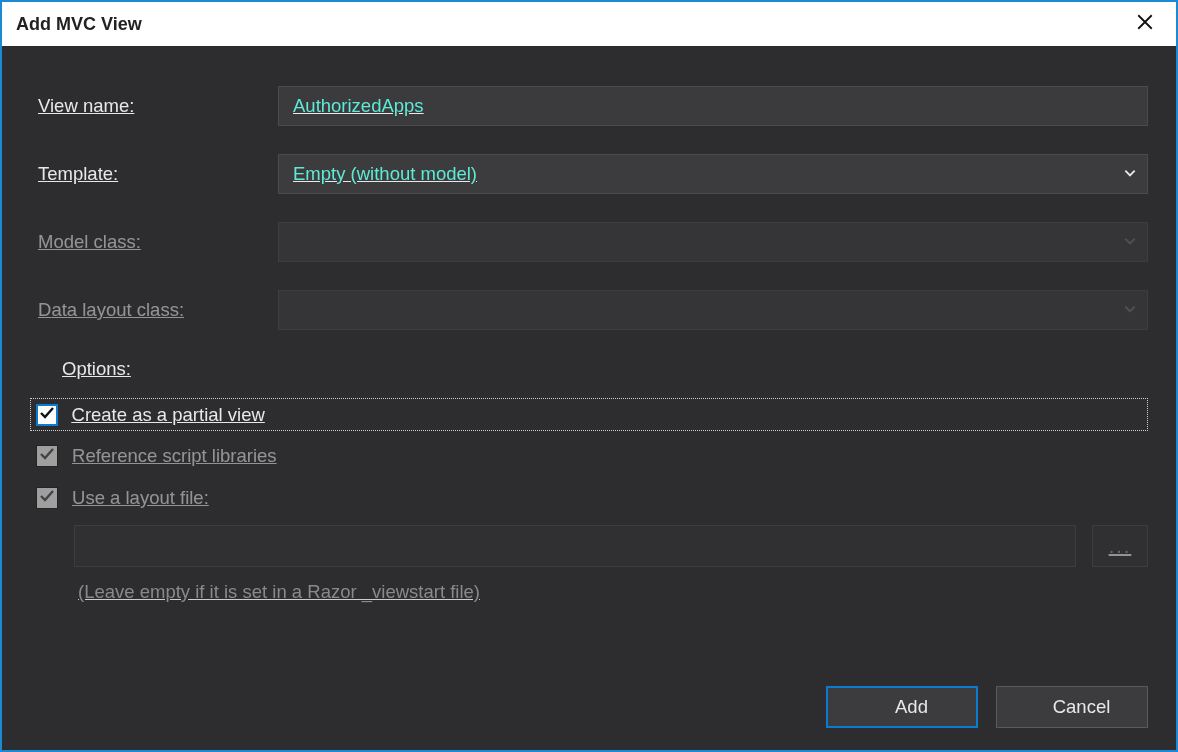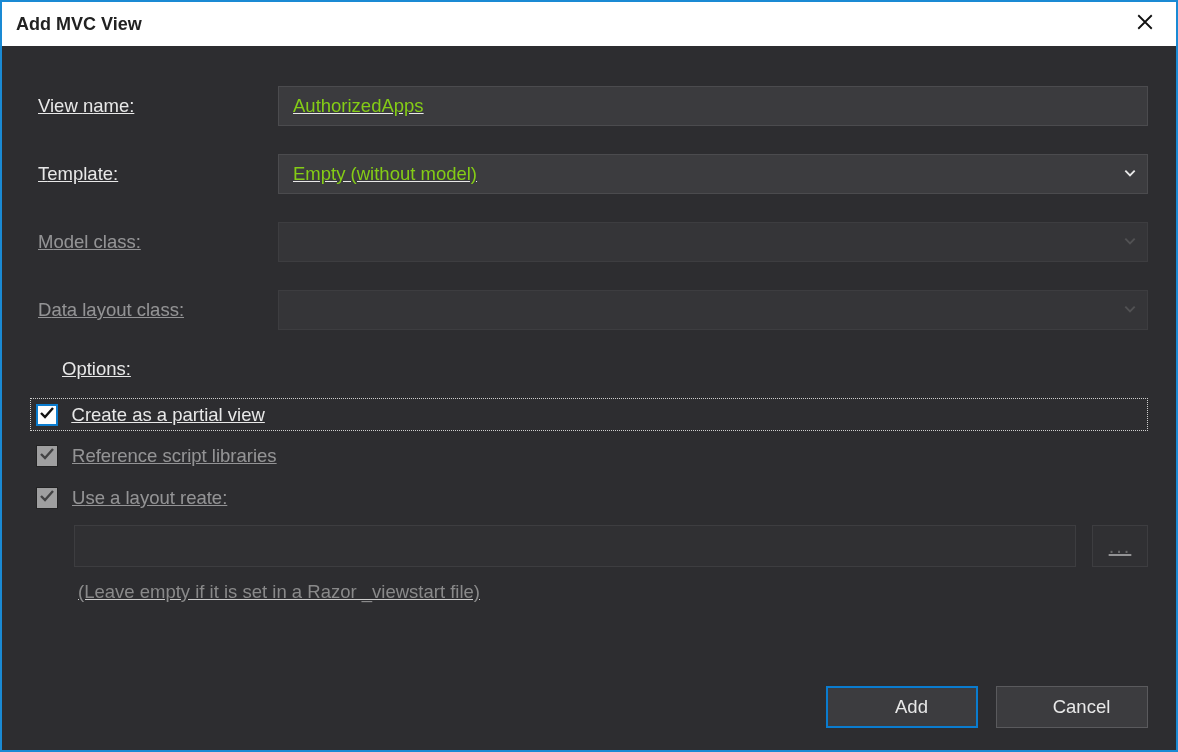--- a/index.html
+++ b/index.html
@@ -51,21 +51,21 @@
     width:248px;
     color:#e8e8e8;
     padding-left:8px;
   }
   .label .mnemonic { text-decoration:underline; }
   .control {
     flex:1;
     height:40px;
     background:#3c3c3f;
     border:1px solid #4b4b4e;
-    color:#84cc16;
+    color:#5eead4;
     display:flex;
     align-items:center;
     padding:0 14px;
     position:relative;
   }
   .textbox { background:#3b3b3e; }
   .dropdown { cursor:pointer; }
   .dd-chev {
     position:absolute; right:10px; top:50%; transform:translateY(-50%);
   }
@@ -239,21 +239,21 @@
 
   <div class="cb-row disabled">
     <div class="cb-box">
       <span>
         <svg viewBox="0 0 16 16">
             <path d="M2 8 L6 12 L14 3" stroke="#555" stroke-width="2.4" fill="none"></path>
           </svg>
       </span>
     </div>
     <span class="cb-label">
-      <span class="mnemonic">U</span><span>se a layout reate:</span>
+      <span class="mnemonic">U</span><span>se a layout file:</span>
     </span>
   </div>
 
   <div class="layout-row">
     <div class="layout-input"></div>
     <div class="browse-btn">...</div>
   </div>
 
   <div class="hint">(Leave empty if it is set in a Razor _viewstart file)</div>
 

